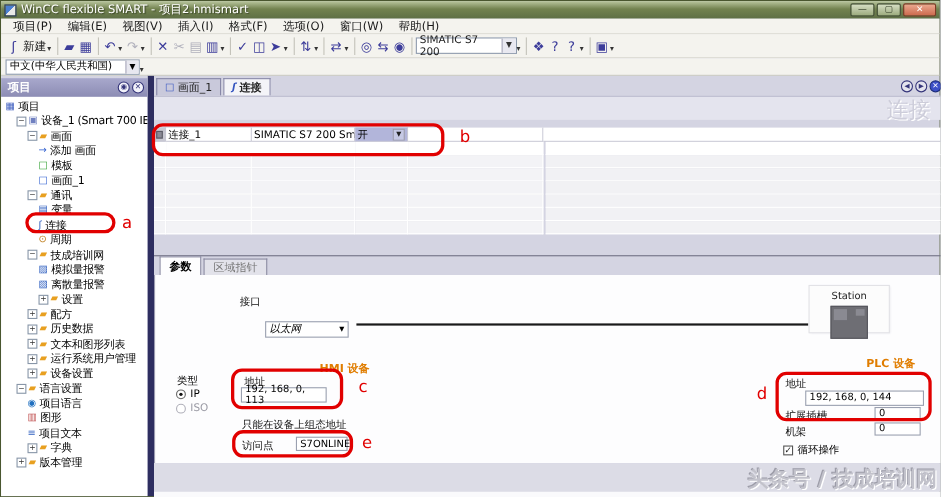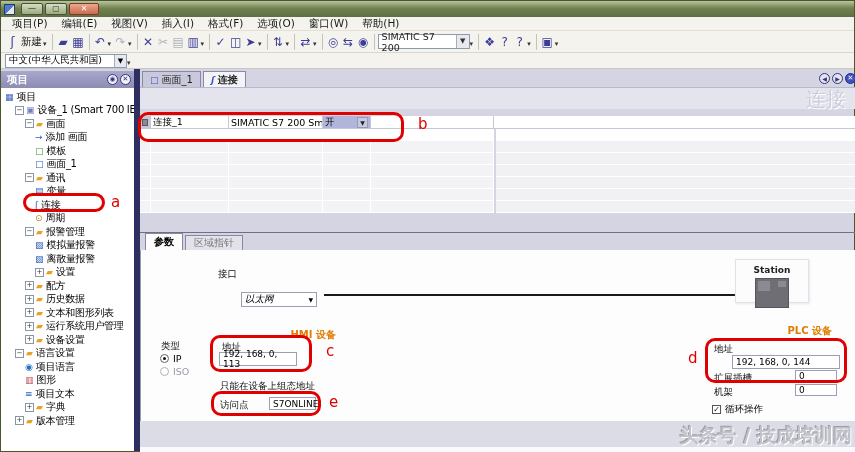--- a/index.html
+++ b/index.html
@@ -89,21 +89,21 @@
 
   .devbox { position:absolute; background:#fcfcfc; border:1px solid #e2e2e6; box-shadow:1px 1px 2px #e8e8ee; }
   .hmi-box { left:23px; top:11px; width:160px; height:60px; }
   .devbox .dtitle { font-size:9px; color:#222; margin:5px 0 2px 14px; }
   .hmi-shape { position:absolute; left:20px; top:20px; width:26px; height:22px; background:#f4f4f4; border:2px solid #444; border-right:4px solid #333; box-shadow:2px 2px 0 #999; }
   .hmi-shape::after { content:""; position:absolute; left:1px; top:1px; right:1px; height:3px; background:#9ec4e0; }
   .iface-label { position:absolute; left:77px; top:18px; font-size:9.5px; }
   .iface-select { position:absolute; left:77px; top:31px; width:76px; height:15px; background:#fff; border:1px solid #9aa0b0; font-size:9.5px; display:flex; align-items:center; padding-left:3px; }
   .iface-select .dd { margin-left:auto; font-size:6px; padding-right:3px; }
   .connline { position:absolute; left:183px; top:44px; width:411px; height:2px; background:#1a1a1a; }
-  .plc-box { left:594px; top:9px; width:74px; height:44px; text-align:center;font-weight:bold; }
+  .plc-box { left:594px; top:9px; width:74px; height:44px; text-align:center; }
   .plc-box .dtitle { margin:5px 0 3px 0; }
   .plc-shape { width:34px; height:30px; background:#6e6e74; margin:0 auto; position:relative; border:1px solid #55555c; }
   .plc-shape::before { content:""; position:absolute; left:2px; top:2px; width:12px; height:10px; background:#8a8a92; }
   .plc-shape::after { content:""; position:absolute; right:2px; top:2px; width:8px; height:6px; background:#8a8a92; }
 
   .sec-header { position:absolute; font-size:10px; font-weight:bold; color:#e07d00; }
   .flabel { position:absolute; font-size:9.5px; color:#111; }
   .fnote { position:absolute; font-size:9.5px; color:#111; }
   .tinput { position:absolute; background:#fff; border:1px solid #9aa0b0; font-size:9px; display:flex; align-items:center; padding:0 3px; }
   .radio { position:absolute; display:flex; align-items:center; font-size:9.5px; }
@@ -132,20 +132,21 @@
   #annE { left:70px; top:141px; width:110px; height:25px; }
   #annE-l { left:188px; top:145px; }
 </style>
 </head>
 <body>
 
 <div class="window">
 
   <div class="titlebar">
     <span class="app-icon"></span>
+    <span class="title-text">WinCC flexible SMART - 项目2.hmismart</span>
     <span class="win-btn min">—</span>
     <span class="win-btn max">▢</span>
     <span class="win-btn close">✕</span>
   </div>
 
   <div class="menubar" id="menubar">
       <span class="menu-item">项目(P)</span>
       <span class="menu-item">编辑(E)</span>
       <span class="menu-item">视图(V)</span>
       <span class="menu-item">插入(I)</span>
@@ -260,21 +261,21 @@
             <span class="tree-icon" style="color: rgb(48, 96, 192);">ʃ</span>
             <span class="tree-label">连接</span>
           </div>
           <div class="tree-row" style="padding-left: 34px;">
             <span class="tree-icon" style="color: rgb(192, 128, 32);">⊙</span>
             <span class="tree-label">周期</span>
           </div>
           <div class="tree-row" style="padding-left: 24px;">
             <span class="expander">−</span>
             <span class="tree-icon" style="color: rgb(232, 160, 32);">▰</span>
-            <span class="tree-label">报警管理</span>
+            <span class="tree-label">技成培训网</span>
           </div>
           <div class="tree-row" style="padding-left: 34px;">
             <span class="tree-icon" style="color: rgb(48, 96, 192);">▨</span>
             <span class="tree-label">模拟量报警</span>
           </div>
           <div class="tree-row" style="padding-left: 34px;">
             <span class="tree-icon" style="color: rgb(48, 96, 192);">▧</span>
             <span class="tree-label">离散量报警</span>
           </div>
           <div class="tree-row" style="padding-left: 34px;">

